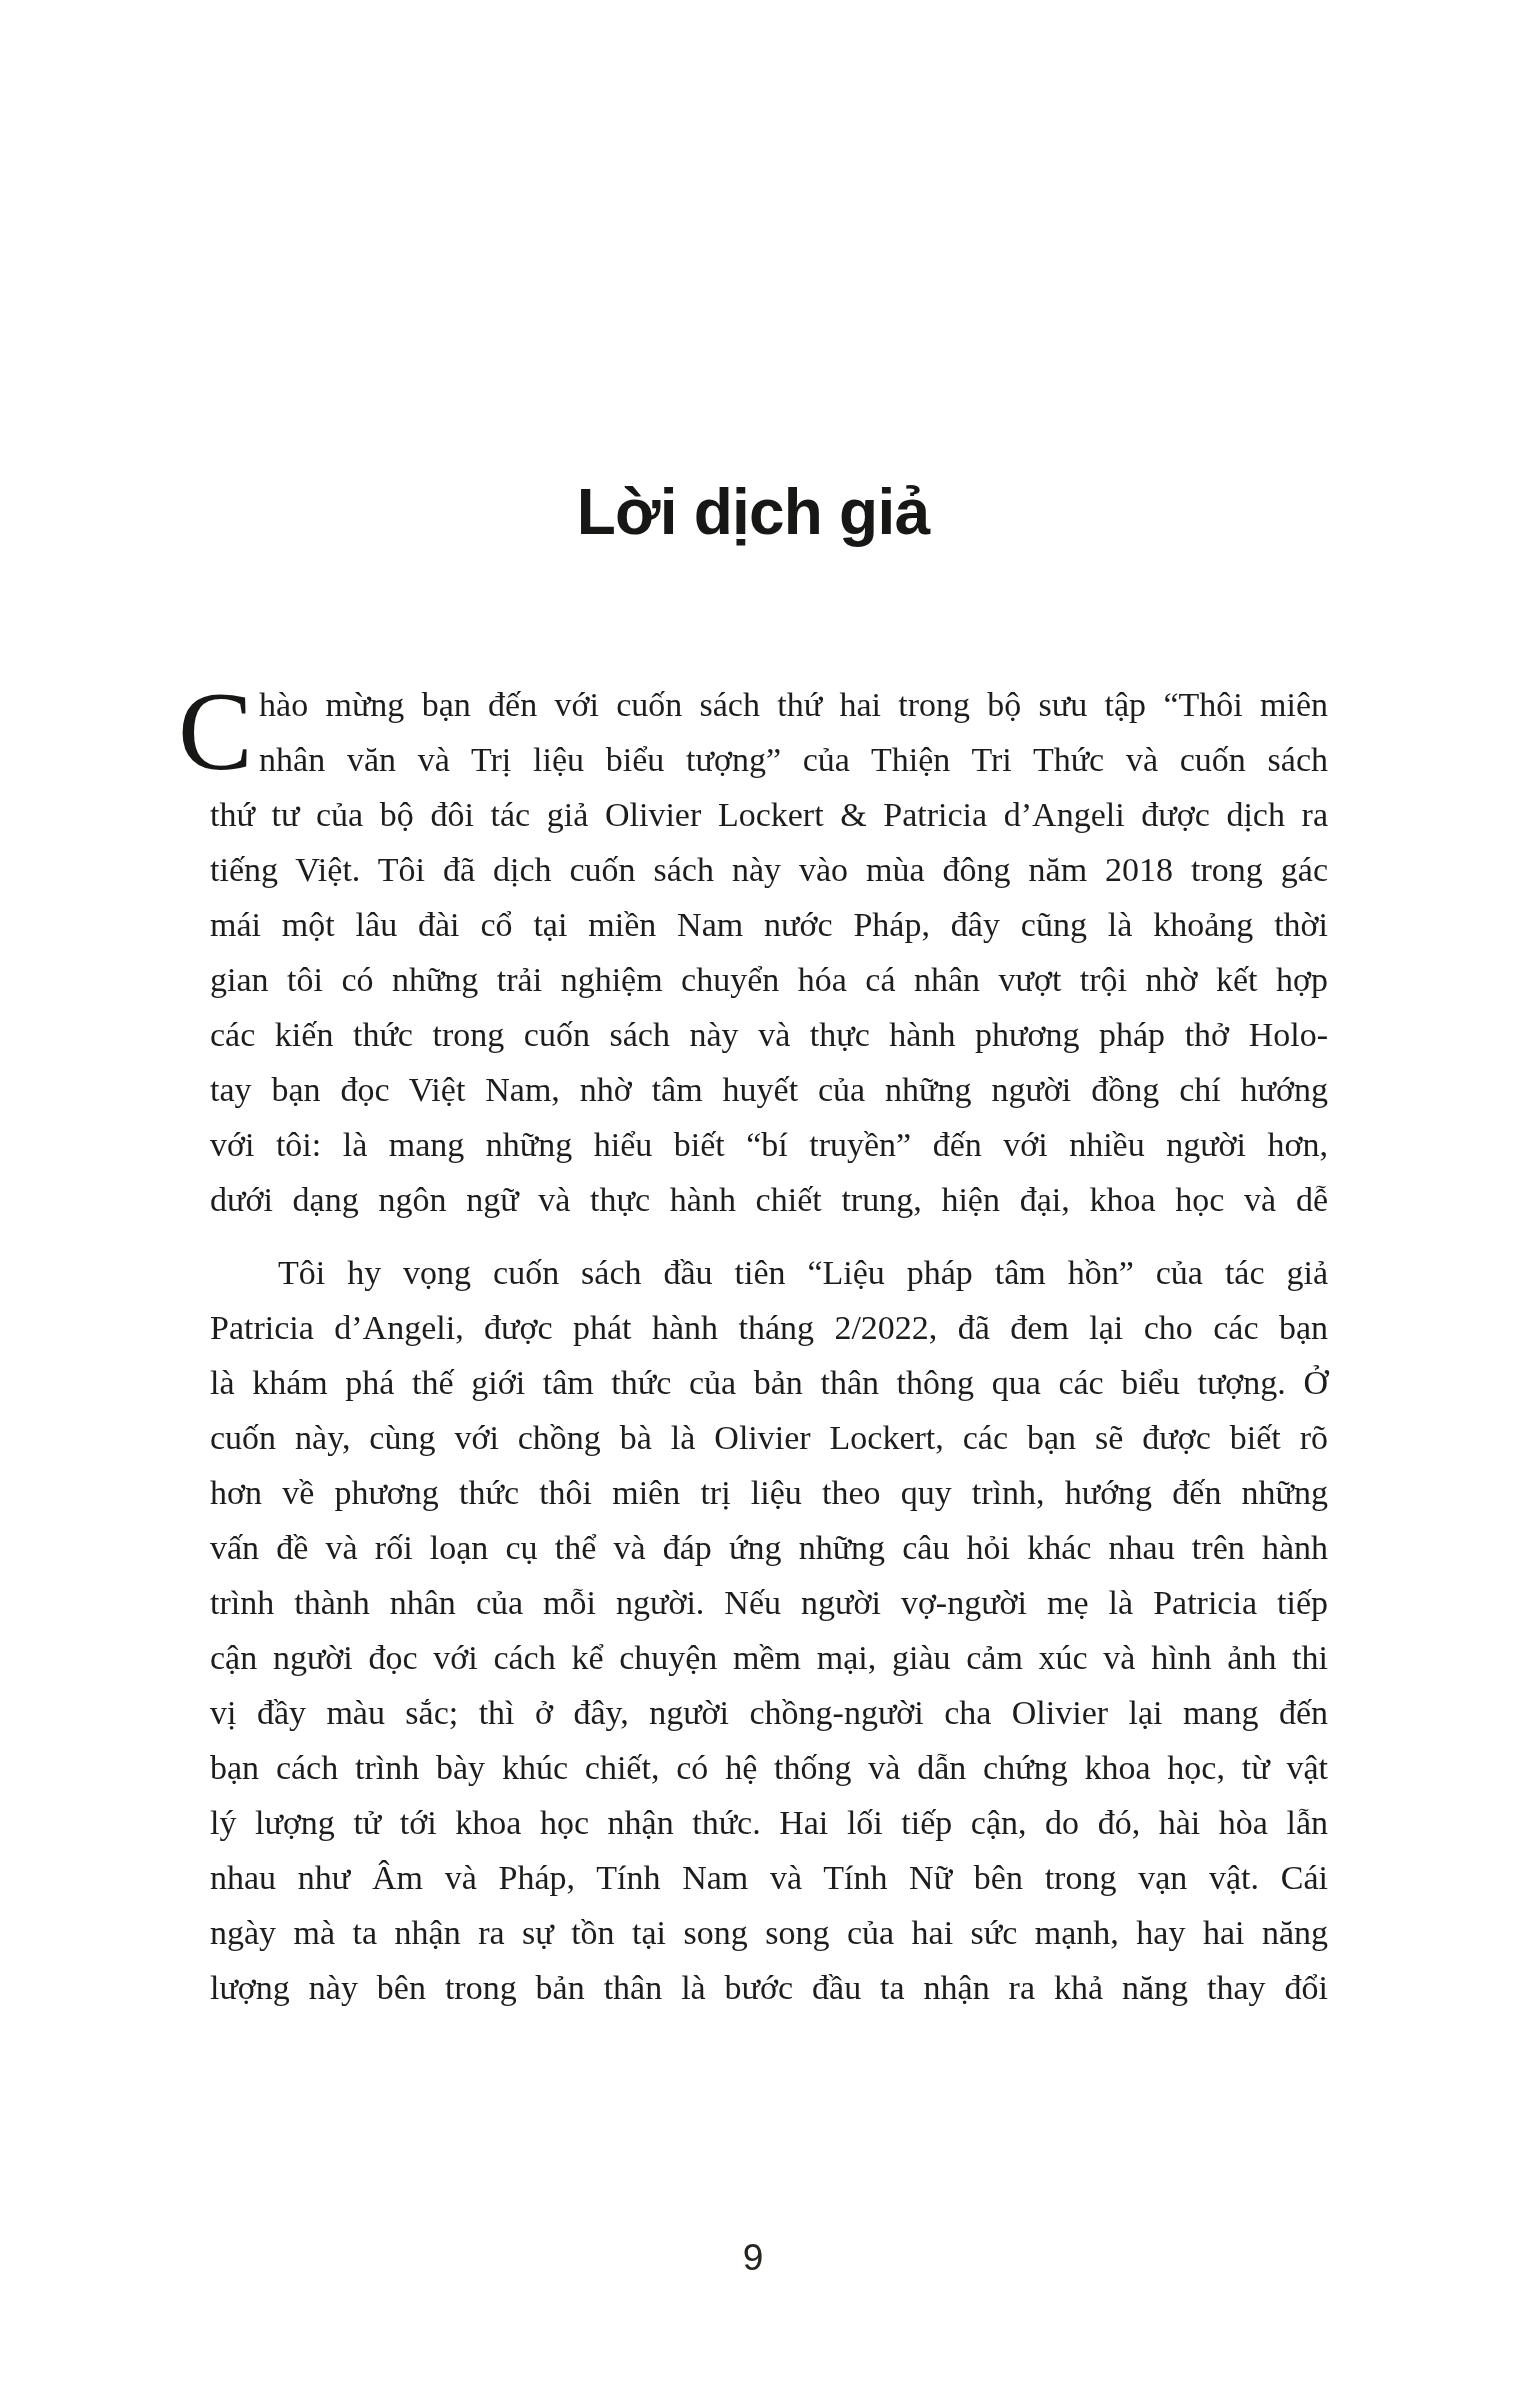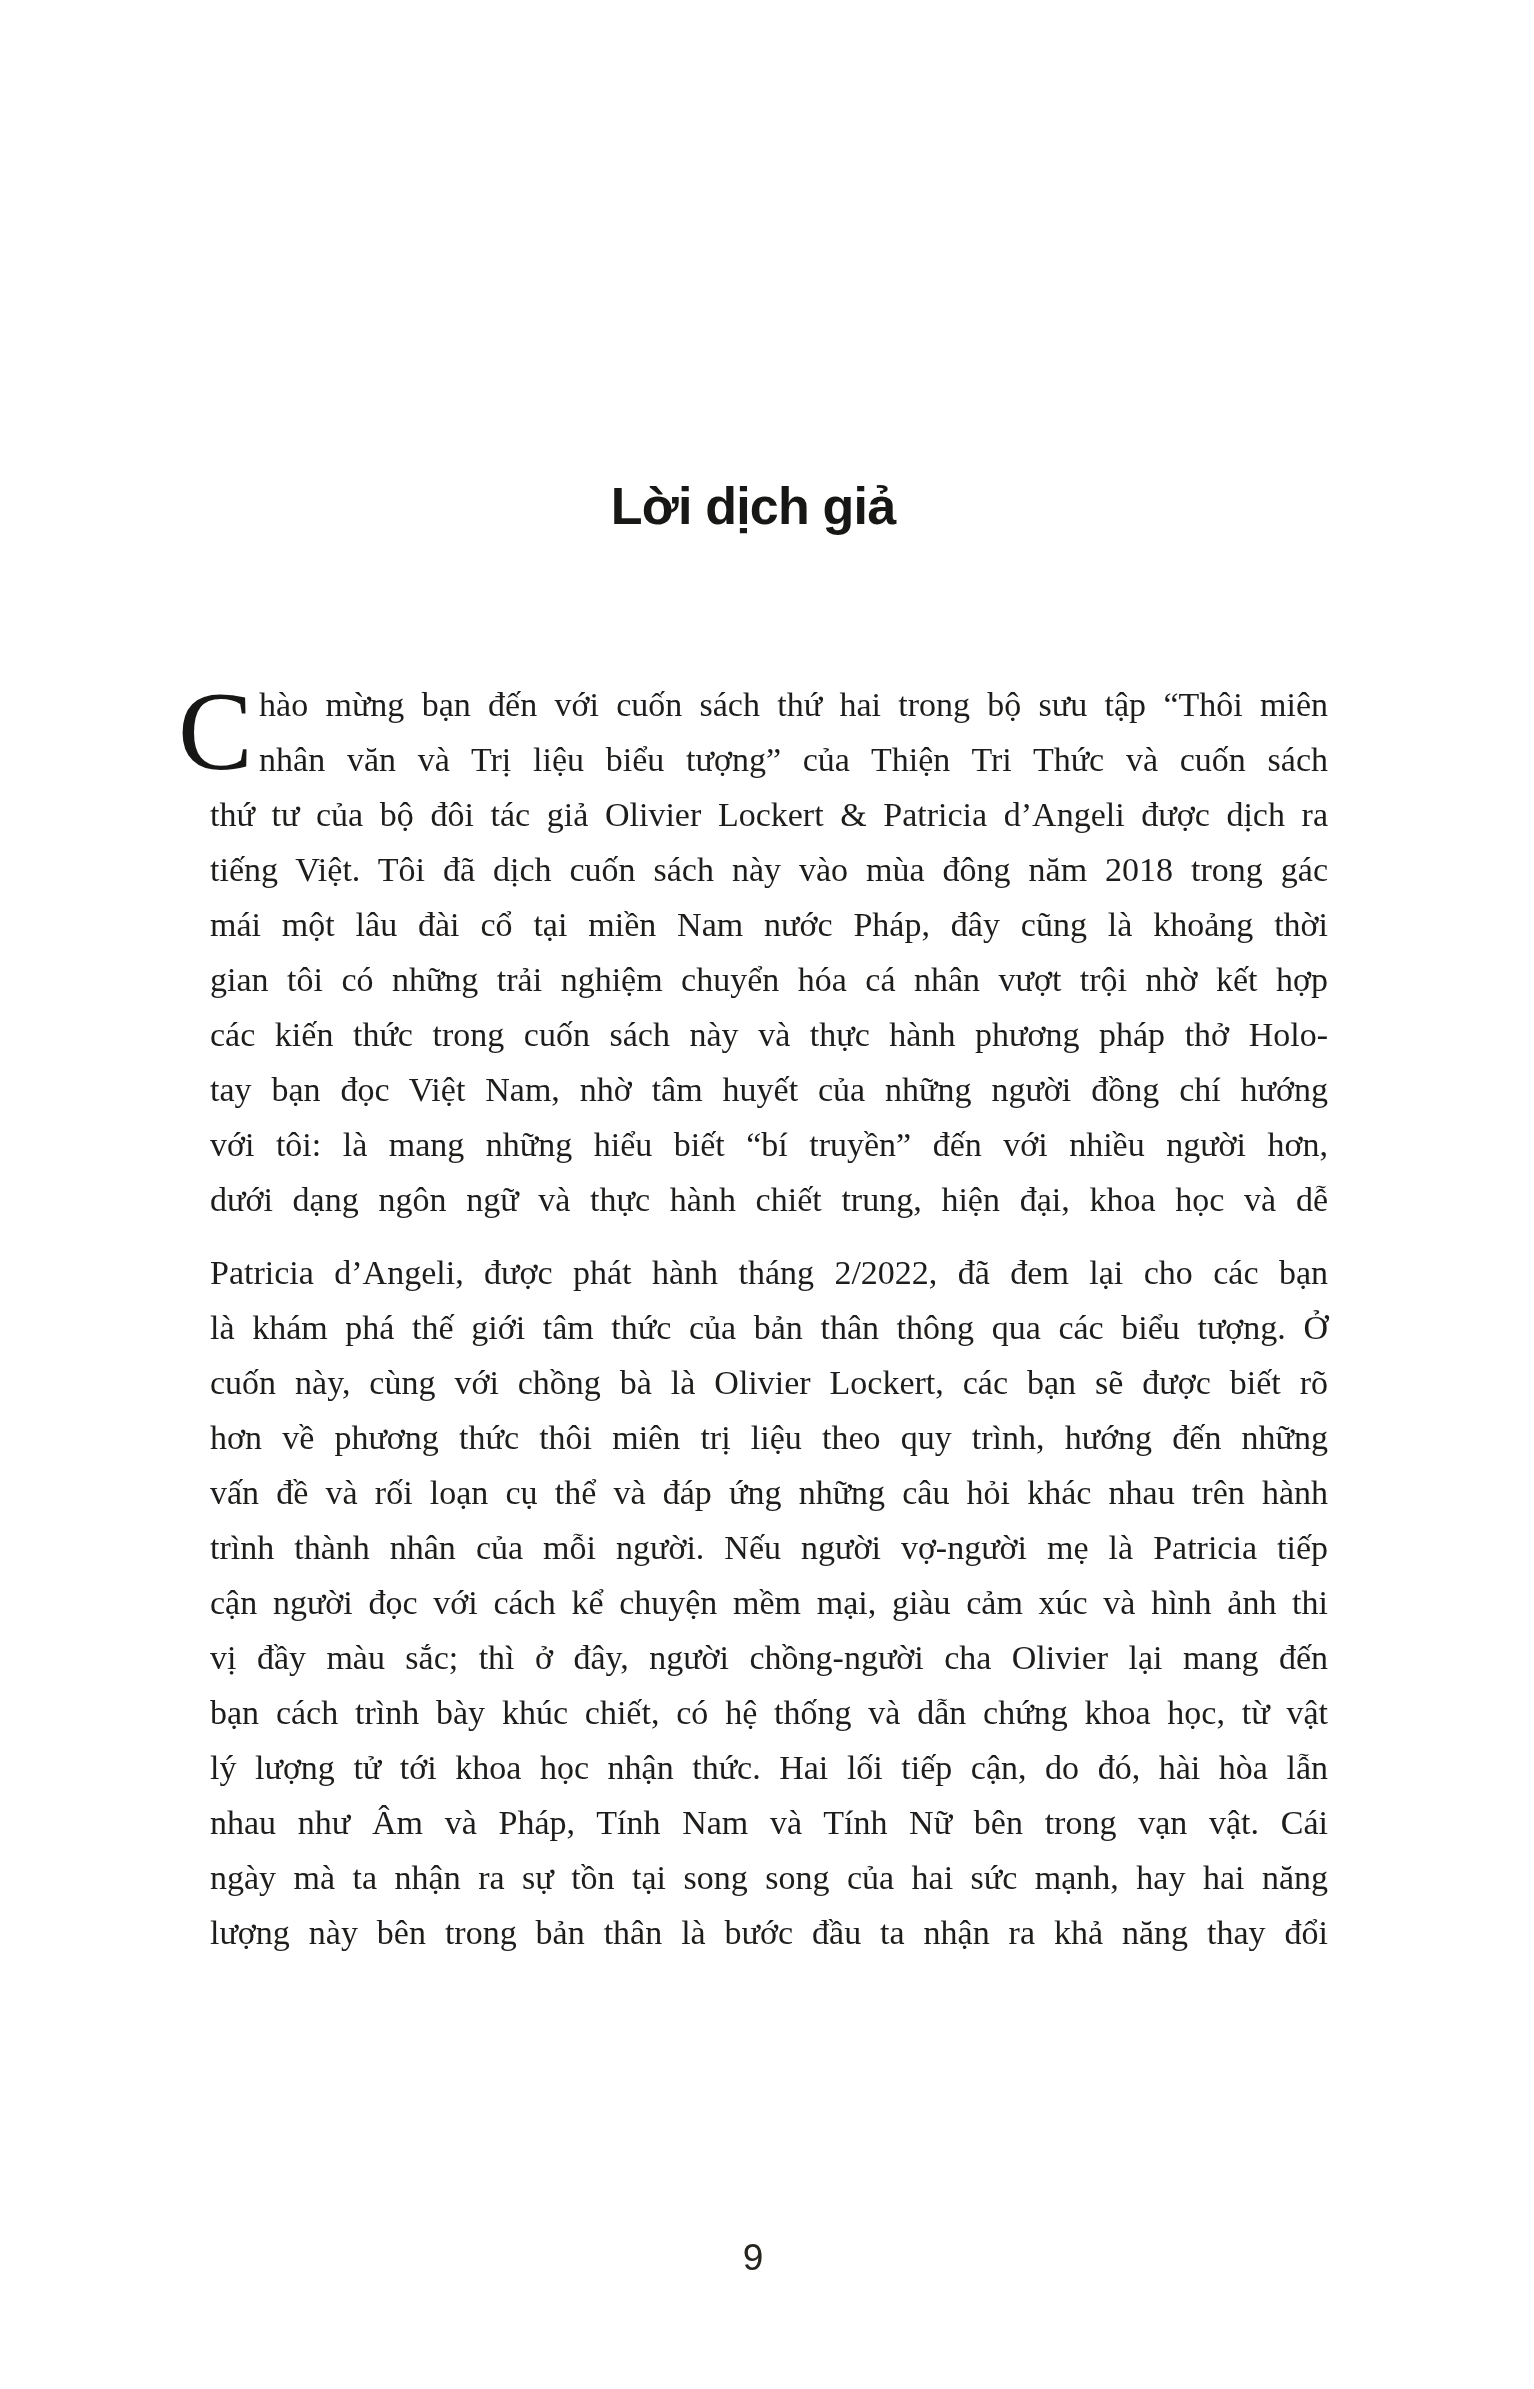--- a/index.html
+++ b/index.html
@@ -11,21 +11,21 @@
     color:#1e1d1b;
     overflow:hidden;
   }
   .title{
     position:absolute;
     top:480px;left:178px;width:1150px;
     margin:0;
     text-align:center;
     font-family:"Liberation Sans","DejaVu Sans",sans-serif;
     font-weight:bold;
-    font-size:52px;
+    font-size:64px;
     line-height:1;
     letter-spacing:-0.8px;
     color:#171715;
   }
   .body-text{
     position:absolute;
     top:677px;left:178px;width:1150px;
     font-size:34px;
     line-height:55px;
   }
@@ -73,20 +73,21 @@
         <div class="line">thứ tư của bộ đôi tác giả Olivier Lockert &amp; Patricia d’Angeli được dịch ra</div>
         <div class="line">tiếng Việt. Tôi đã dịch cuốn sách này vào mùa đông năm 2018 trong gác</div>
         <div class="line">mái một lâu đài cổ tại miền Nam nước Pháp, đây cũng là khoảng thời</div>
         <div class="line">gian tôi có những trải nghiệm chuyển hóa cá nhân vượt trội nhờ kết hợp</div>
         <div class="line">các kiến thức trong cuốn sách này và thực hành phương pháp thở Holo-</div>
         <div class="line">tay bạn đọc Việt Nam, nhờ tâm huyết của những người đồng chí hướng</div>
         <div class="line">với tôi: là mang những hiểu biết “bí truyền” đến với nhiều người hơn,</div>
         <div class="line">dưới dạng ngôn ngữ và thực hành chiết trung, hiện đại, khoa học và dễ</div>
       </div>
     <div class="paragraph para-gap">
+        <div class="line indent">Tôi hy vọng cuốn sách đầu tiên “Liệu pháp tâm hồn” của tác giả</div>
         <div class="line">Patricia d’Angeli, được phát hành tháng 2/2022, đã đem lại cho các bạn</div>
         <div class="line">là khám phá thế giới tâm thức của bản thân thông qua các biểu tượng. Ở</div>
         <div class="line">cuốn này, cùng với chồng bà là Olivier Lockert, các bạn sẽ được biết rõ</div>
         <div class="line">hơn về phương thức thôi miên trị liệu theo quy trình, hướng đến những</div>
         <div class="line">vấn đề và rối loạn cụ thể và đáp ứng những câu hỏi khác nhau trên hành</div>
         <div class="line">trình thành nhân của mỗi người. Nếu người vợ-người mẹ là Patricia tiếp</div>
         <div class="line">cận người đọc với cách kể chuyện mềm mại, giàu cảm xúc và hình ảnh thi</div>
         <div class="line">vị đầy màu sắc; thì ở đây, người chồng-người cha Olivier lại mang đến</div>
         <div class="line">bạn cách trình bày khúc chiết, có hệ thống và dẫn chứng khoa học, từ vật</div>
         <div class="line">lý lượng tử tới khoa học nhận thức. Hai lối tiếp cận, do đó, hài hòa lẫn</div>

